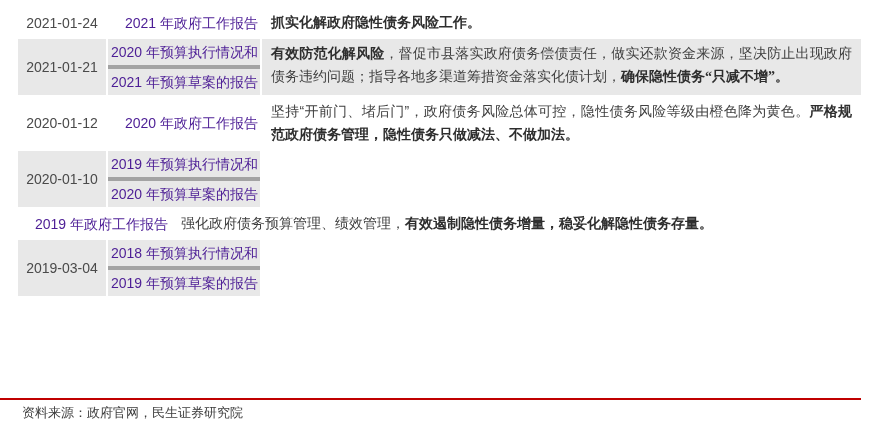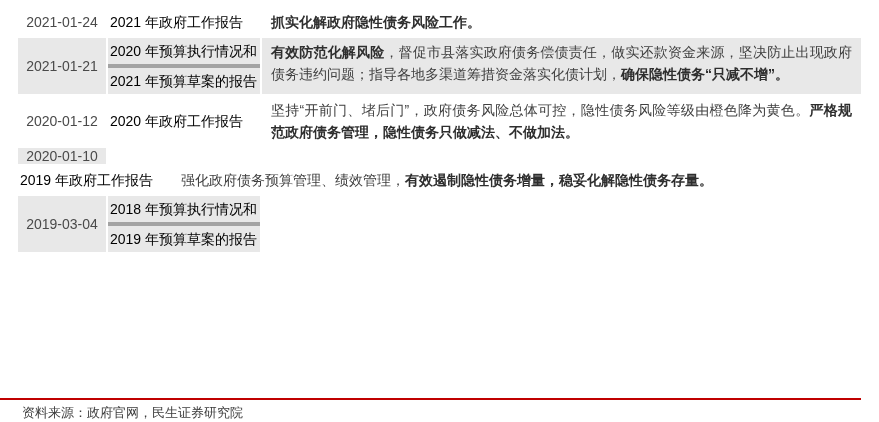--- a/index.html
+++ b/index.html
@@ -41,41 +41,42 @@
     color: #4a4a4a;
     white-space: nowrap;
   }
   .cell.report {
     flex: 0 0 152px;
     display: flex;
     flex-direction: column;
     align-items: stretch;
     justify-content: center;
     font-size: 14px;
-    color: #000000;
-    text-align: left;
+    color: #4c1d95;
+    text-align: right;
   }
   .cell.report .line {
     line-height: 24px;
     padding: 1px 2px;
   }
   .cell.report .line + .line {
     border-top: 4px solid #a3a3a3;
   }
   .cell.content {
     flex: 1 1 auto;
     font-size: 14px;
     color: #404040;
     line-height: 22px;
     padding: 3px 9px;
     text-align: justify;
   }
   .cell.content .b {
     font-weight: bold;
     color: #2e2e2e;
+    font-family: Liberation Serif, serif;
   }
   .bottom-rule {
     position: absolute;
     left: 0;
     top: 398px;
     width: 861px;
     height: 2px;
     background: #c00000;
   }
   .source-note {
@@ -109,20 +110,24 @@
       </div>
       <div class="row">
         <div class="cell date">2020-01-12</div>
         <div class="cell report">
           <div class="line">2020 年政府工作报告</div>
         </div>
         <div class="cell content"><span>坚持“开前门、堵后门”，政府债务风险总体可控，隐性债务风险等级由橙色降为黄色。</span><span class="b">严格规范政府债务管理，隐性债务只做减法、不做加法。</span></div>
       </div>
       <div class="row shaded">
         <div class="cell date">2020-01-10</div>
+        <div class="cell report">
+          <div class="line">2019 年预算执行情况和</div>
+          <div class="line">2020 年预算草案的报告</div>
+        </div>
       </div>
       <div class="row">
         <div class="cell report">
           <div class="line">2019 年政府工作报告</div>
         </div>
         <div class="cell content"><span>强化政府债务预算管理、绩效管理，</span><span class="b">有效遏制隐性债务增量，稳妥化解隐性债务存量。</span></div>
       </div>
       <div class="row shaded">
         <div class="cell date">2019-03-04</div>
         <div class="cell report">

